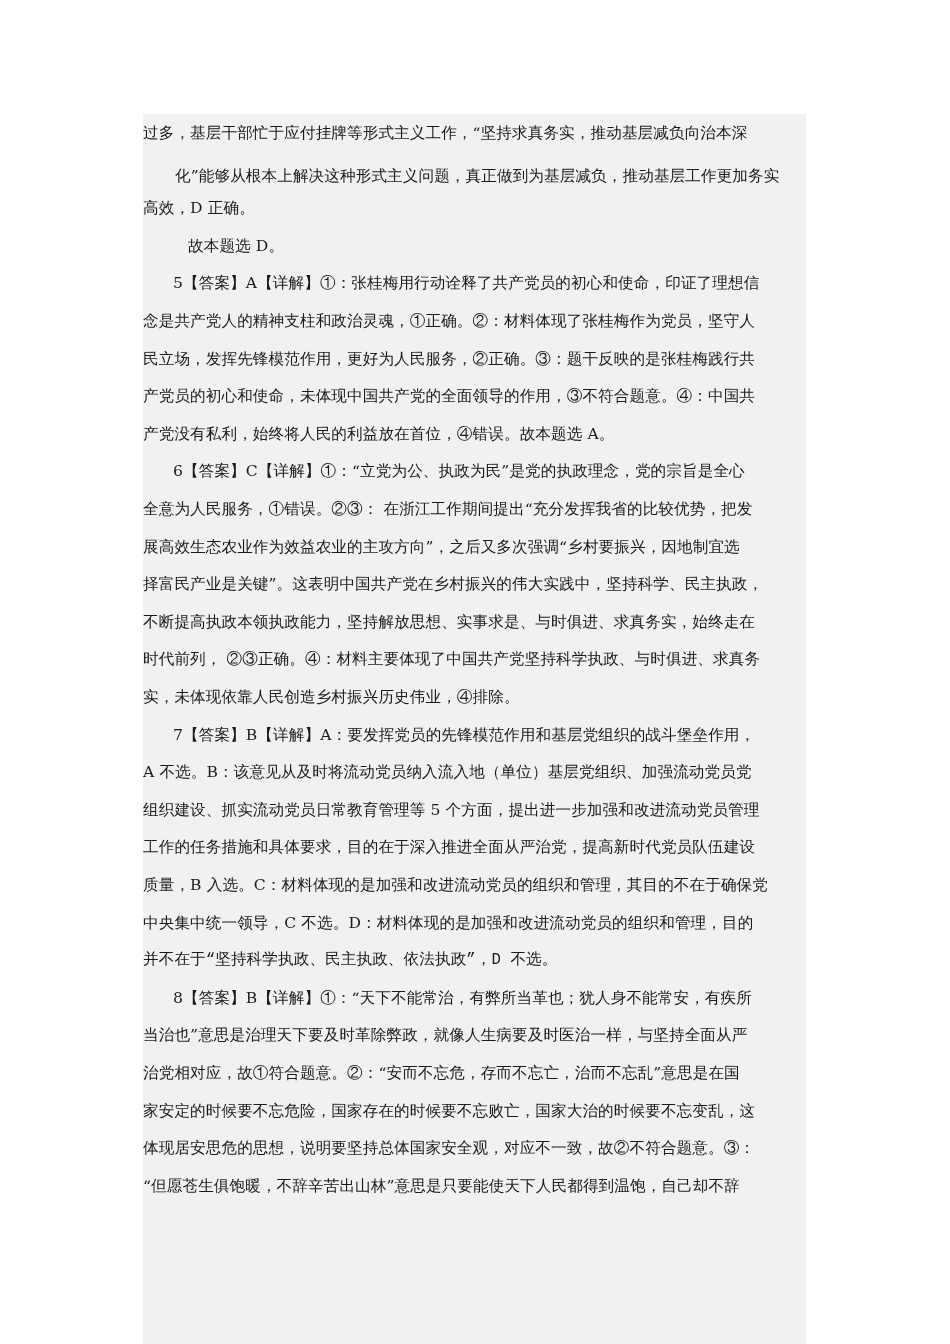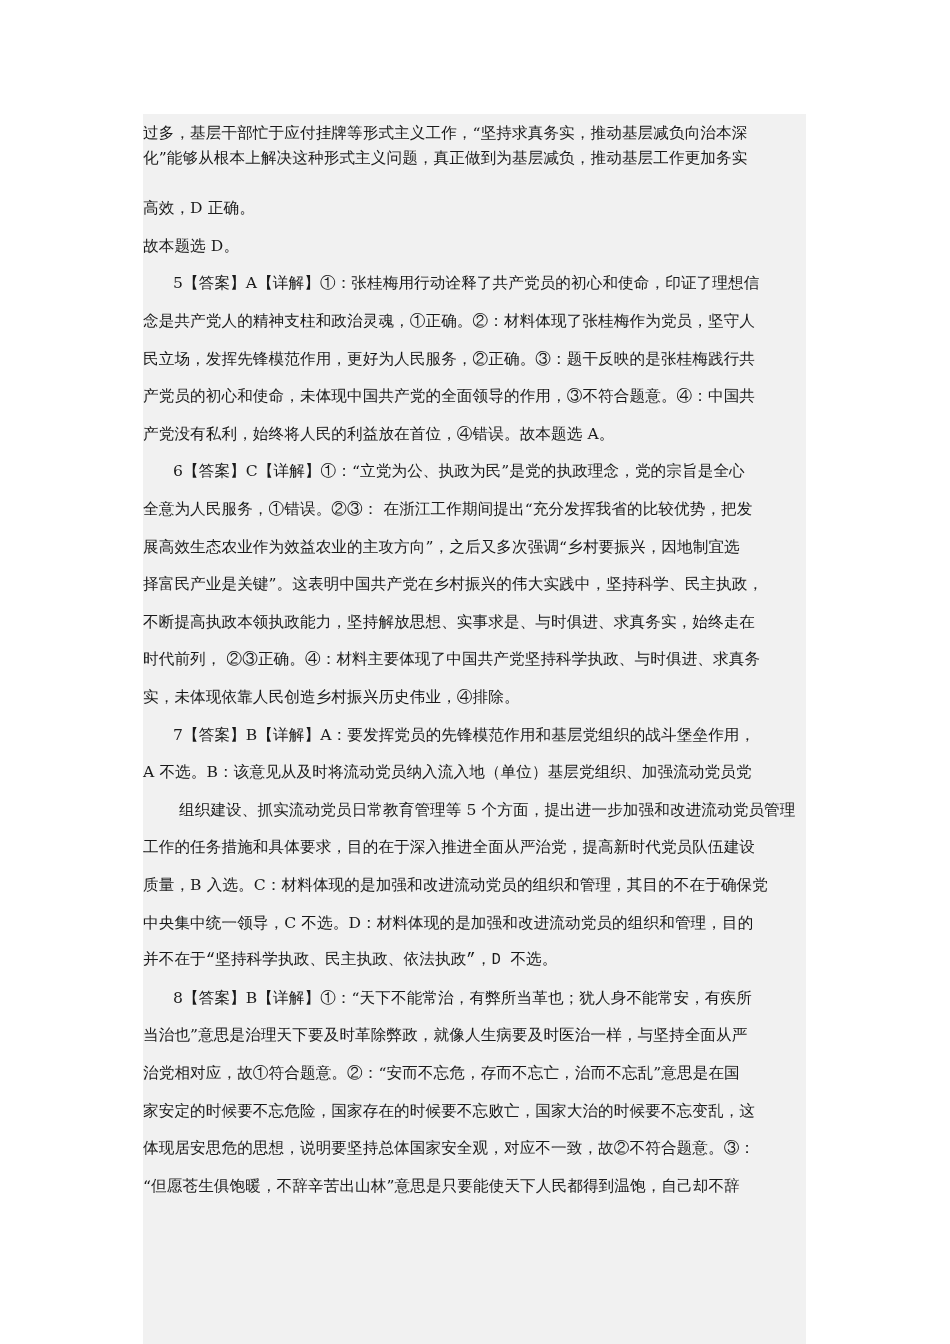--- a/index.html
+++ b/index.html
@@ -32,38 +32,38 @@
       white-space: nowrap;
       letter-spacing: 0.1px;
     }
     .line.indent { left: 30px; }
   </style>
 </head>
 <body>
 
 <div class="page-content">
   <div class="line" style="top: 0px;">过多，基层干部忙于应付挂牌等形式主义工作，“坚持求真务实，推动基层减负向治本深</div>
-  <div class="line" style="top: 25px;">化”能够从根本上解决这种形式主义问题，真正做到为基层减负，推动基层工作更加务实</div>
+  <div class="line" style="top: 43px; padding-left: 32px;">化”能够从根本上解决这种形式主义问题，真正做到为基层减负，推动基层工作更加务实</div>
   <div class="line" style="top: 75.2px;">高效，D 正确。</div>
-  <div class="line" style="top: 112.8px;">故本题选 D。</div>
+  <div class="line" style="top: 112.8px; padding-left: 45px;">故本题选 D。</div>
   <div class="line indent" style="top: 150.4px;">5【答案】A【详解】①：张桂梅用行动诠释了共产党员的初心和使命，印证了理想信</div>
   <div class="line" style="top: 188px;">念是共产党人的精神支柱和政治灵魂，①正确。②：材料体现了张桂梅作为党员，坚守人</div>
   <div class="line" style="top: 263.2px;">产党员的初心和使命，未体现中国共产党的全面领导的作用，③不符合题意。④：中国共</div>
   <div class="line" style="top: 225.6px;">民立场，发挥先锋模范作用，更好为人民服务，②正确。③：题干反映的是张桂梅践行共</div>
   <div class="line" style="top: 300.8px;">产党没有私利，始终将人民的利益放在首位，④错误。故本题选 A。</div>
   <div class="line indent" style="top: 338.4px;">6【答案】C【详解】①：“立党为公、执政为民”是党的执政理念，党的宗旨是全心</div>
   <div class="line" style="top: 376px;">全意为人民服务，①错误。②③： 在浙江工作期间提出“充分发挥我省的比较优势，把发</div>
   <div class="line" style="top: 413.6px;">展高效生态农业作为效益农业的主攻方向”，之后又多次强调“乡村要振兴，因地制宜选</div>
   <div class="line" style="top: 451.2px;">择富民产业是关键”。这表明中国共产党在乡村振兴的伟大实践中，坚持科学、民主执政，</div>
   <div class="line" style="top: 488.8px;">不断提高执政本领执政能力，坚持解放思想、实事求是、与时俱进、求真务实，始终走在</div>
   <div class="line" style="top: 526.4px;">时代前列， ②③正确。④：材料主要体现了中国共产党坚持科学执政、与时俱进、求真务</div>
   <div class="line" style="top: 564px;">实，未体现依靠人民创造乡村振兴历史伟业，④排除。</div>
   <div class="line indent" style="top: 601.6px;">7【答案】B【详解】A：要发挥党员的先锋模范作用和基层党组织的战斗堡垒作用，</div>
   <div class="line" style="top: 639.2px;">A 不选。B：该意见从及时将流动党员纳入流入地（单位）基层党组织、加强流动党员党</div>
-  <div class="line" style="top: 676.8px; margin-left: 36px;">组织建设、抓实流动党员日常教育管理等 5 个方面，提出进一步加强和改进流动党员管理</div>
+  <div class="line" style="top: 676.8px;">组织建设、抓实流动党员日常教育管理等 5 个方面，提出进一步加强和改进流动党员管理</div>
   <div class="line" style="top: 714.4px;">工作的任务措施和具体要求，目的在于深入推进全面从严治党，提高新时代党员队伍建设</div>
   <div class="line" style="top: 752px;">质量，B 入选。C：材料体现的是加强和改进流动党员的组织和管理，其目的不在于确保党</div>
   <div class="line" style="top: 789.6px;">中央集中统一领导，C 不选。D：材料体现的是加强和改进流动党员的组织和管理，目的</div>
   <div class="line" style="top: 827.2px; font-family: Liberation Mono, monospace;">并不在于“坚持科学执政、民主执政、依法执政”，D 不选。</div>
   <div class="line indent" style="top: 864.8px;">8【答案】B【详解】①：“天下不能常治，有弊所当革也；犹人身不能常安，有疾所</div>
   <div class="line" style="top: 902.4px;">当治也”意思是治理天下要及时革除弊政，就像人生病要及时医治一样，与坚持全面从严</div>
   <div class="line" style="top: 940px;">治党相对应，故①符合题意。②：“安而不忘危，存而不忘亡，治而不忘乱”意思是在国</div>
   <div class="line" style="top: 977.6px;">家安定的时候要不忘危险，国家存在的时候要不忘败亡，国家大治的时候要不忘变乱，这</div>
   <div class="line" style="top: 1015.2px;">体现居安思危的思想，说明要坚持总体国家安全观，对应不一致，故②不符合题意。③：</div>
   <div class="line" style="top: 1052.8px;">“但愿苍生俱饱暖，不辞辛苦出山林”意思是只要能使天下人民都得到温饱，自己却不辞</div>

